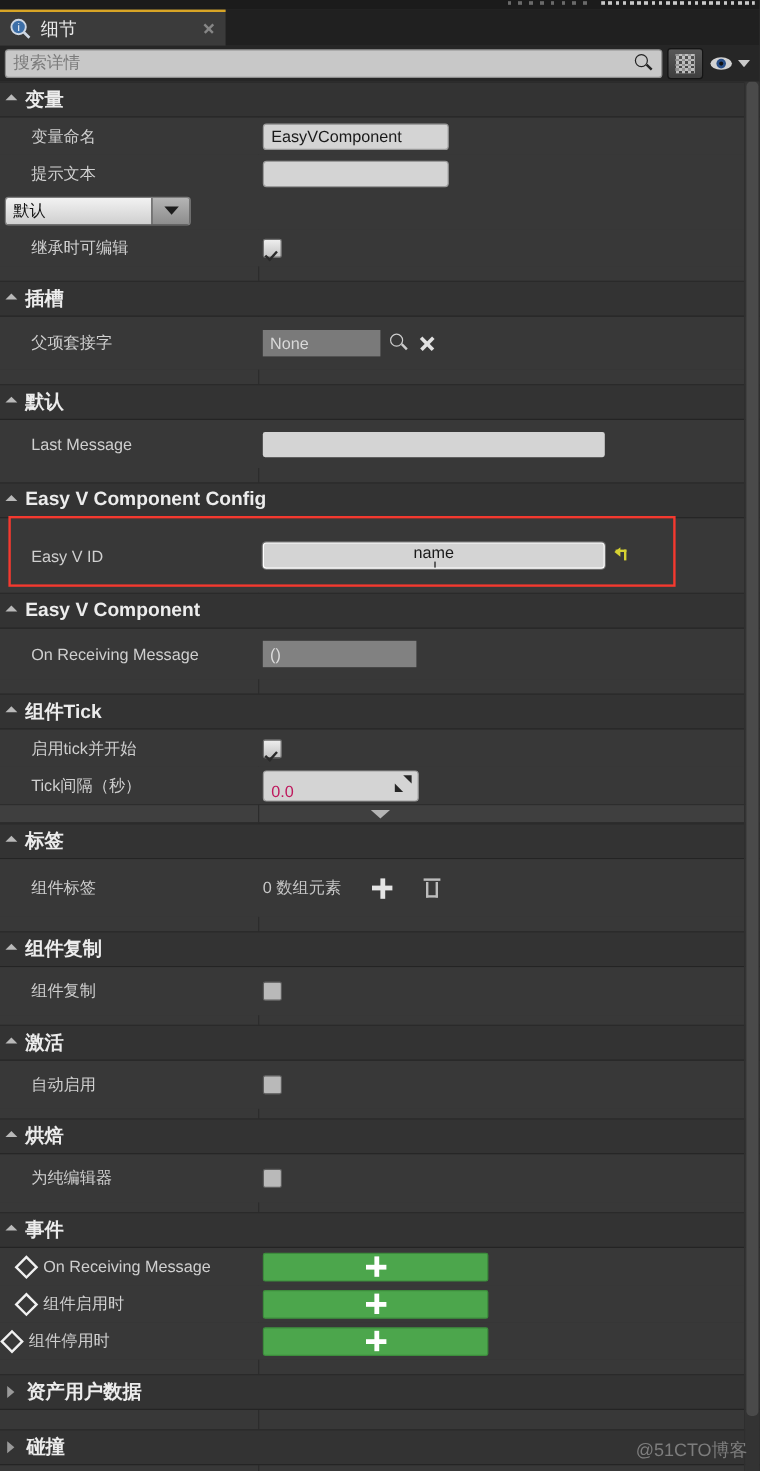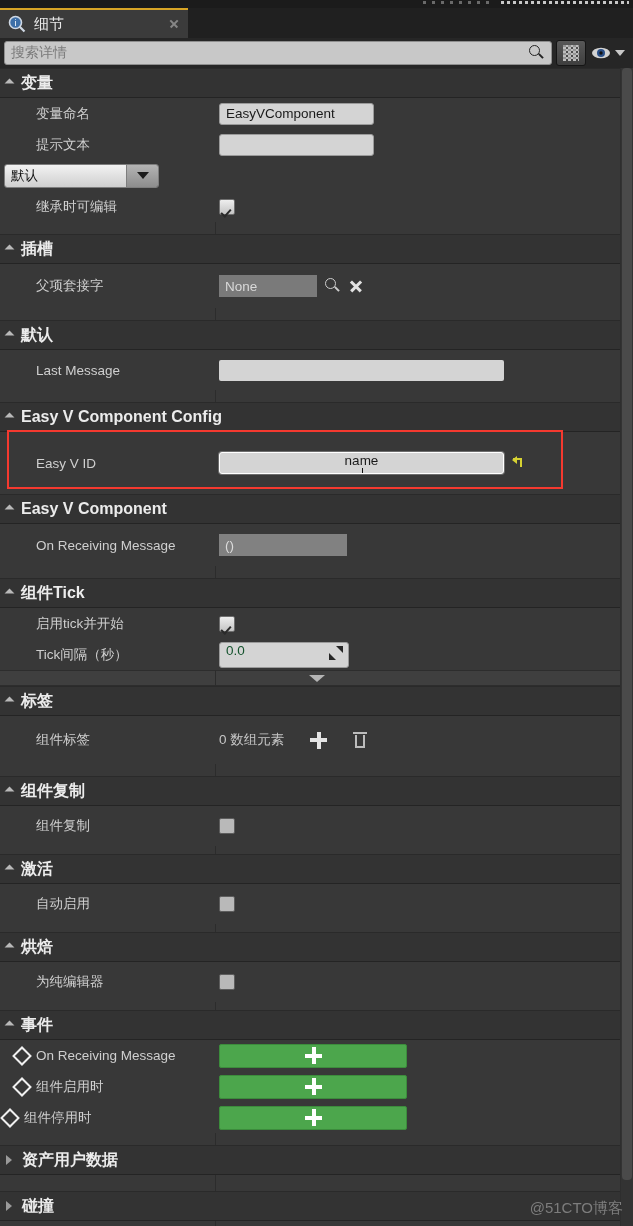--- a/index.html
+++ b/index.html
@@ -62,21 +62,21 @@
     display:flex; align-items:center; padding-left:6px; position:relative;
   }
   .cat .tri { width:0;height:0;border-left:7px solid #b9b9b9;border-bottom:7px solid transparent;
       transform:rotate(45deg); margin-right:8px; flex:0 0 auto; }
   .cat .tri.closed { border-left:6px solid transparent;border-top:5px solid transparent;
       border-bottom:5px solid transparent;border-left-color:#9a9a9a; transform:none; width:0;height:0; margin-right:10px;}
   .cat .ctitle { color:#ececec; font-size:16px; font-weight:bold; }
   .cat .ctitle.cn { font-size:16px; }
 
   .row { display:flex; min-height:31px; align-items:center; background:#383838; position:relative; }
-  .row .lbl { width:215px; padding-left:36px; color:#cfcfcf; font-size:13.5px; flex:0 0 215px; }
+  .row .lbl { width:215px; padding-left:26px; color:#cfcfcf; font-size:13.5px; flex:0 0 215px; }
   .row .val { flex:1 1 auto; padding-left:4px; display:flex; align-items:center; gap:8px; }
   .rowpad { height:12px; background:#383838; }
 
   .tf { height:22px; background:#d4d4d4; border:1px solid #9a9a9a; border-radius:3px;
     display:flex; align-items:center; padding:0 6px; color:#1a1a1a; font-size:13.5px; }
   .tf.w155 { width:155px; } .tf.w285 { width:285px;flex-direction:column; }
   .tf.empty { background:#d4d4d4; }
   .tf.focus { border:1px solid #ffffff; box-shadow:0 0 0 1px #6d6d6d; }
   .caretbar { display:inline-block; width:1px; height:14px; background:#111; margin-left:1px; }
 
@@ -107,21 +107,21 @@
   .icon-mag.dark .circ{border-color:#232323;} .icon-mag.dark .hdl{background:#232323;}
   .icon-x { width:14px;height:14px; position:relative; }
   .icon-x::before,.icon-x::after{content:"";position:absolute;left:0;top:6px;width:14px;height:2.6px;background:#e2e2e2;}
   .icon-x::before{transform:rotate(45deg);} .icon-x::after{transform:rotate(-45deg);}
 
   .reset { width:14px;height:14px; position:relative; }
   .reset .a{position:absolute;left:1px;top:2px;width:9px;height:9px;border:2px solid #d6d232;border-left:none;border-bottom:none;}
   .reset .b{position:absolute;left:0px;top:0px;width:0;height:0;border-top:4px solid transparent;border-bottom:4px solid transparent;border-right:5px solid #d6d232;}
 
   .spin { width:130px; height:26px; background:#d4d4d4; border:1px solid #9a9a9a; border-radius:3px;
-    display:flex;align-items:flex-start; padding:0 6px; color:#14532d;font-size:13.5px; position:relative;}
+    display:flex;align-items:flex-end; padding:0 6px; color:#be185d;font-size:13.5px; position:relative;}
   .spin .arrows{position:absolute;right:5px;top:3px;width:14px;height:14px;}
   .spin .arrows::before{content:"";position:absolute;right:0;top:0;width:0;height:0;
     border-left:7px solid transparent;border-top:7px solid #262626;}
   .spin .arrows::after{content:"";position:absolute;left:0;bottom:0;width:0;height:0;
     border-right:7px solid transparent;border-bottom:7px solid #262626;}
 
   .collapser { height:16px; background:#3f3f3f; display:flex;align-items:center;justify-content:center;
     border-top:1px solid #2d2d2d;border-bottom:1px solid #2d2d2d;}
   .collapser .cg{width:0;height:0;border-left:8px solid transparent;border-right:8px solid transparent;border-top:7px solid #b4b4b4;}
 

